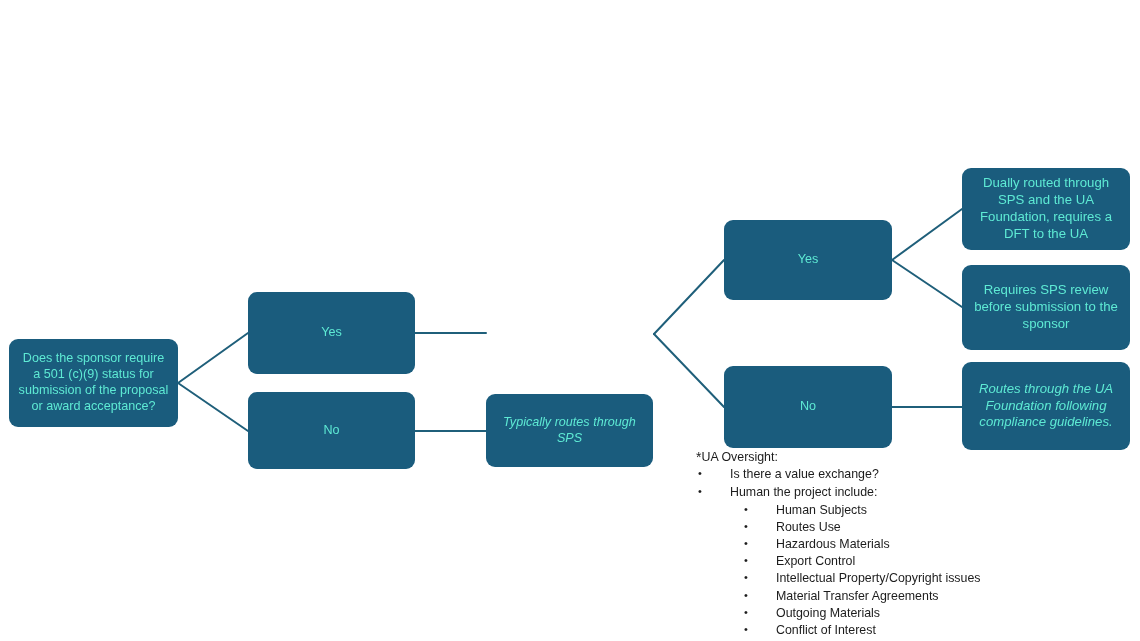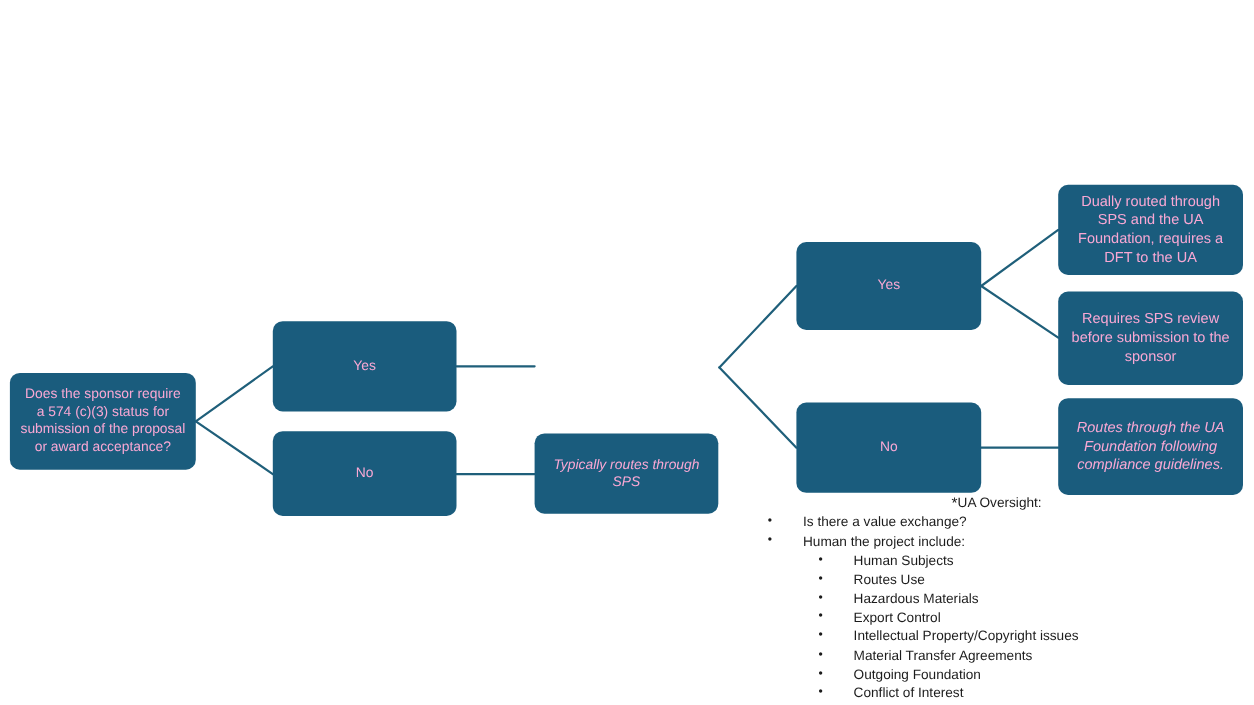--- a/index.html
+++ b/index.html
@@ -25,21 +25,21 @@
     left: 0;
     top: 0;
     width: 1140px;
     height: 641px;
     pointer-events: none;
   }
   .node {
     position: absolute;
     box-sizing: border-box;
     background: #1a5c7d;
-    color: #f9a8d4;
+    color: #5eead4;
     border-radius: 9px;
     display: flex;
     align-items: center;
     justify-content: center;
     text-align: center;
     line-height: 1.27;
     padding: 4px 9px;
     z-index: 2;
   }
   .node-text {
@@ -123,21 +123,20 @@
     left: 696px;
     top: 450px;
     width: 420px;
     color: #1c1c1c;
     font-size: 12.4px;
     z-index: 3;
   }
   .fn-title {
     margin: 0 0 2px 0;
     white-space: nowrap;
-    text-align: center;
   }
   .fn-star {
     font-size: 14px;
     vertical-align: top;
     line-height: 1;
   }
   .fn-l1 {
     margin: 0;
     padding: 0;
     list-style: none;
@@ -191,21 +190,21 @@
       <path d="M654 334 L724 407"></path>
 
       <path d="M892 260 L962 209"></path>
       <path d="M892 260 L962 307"></path>
 
       <path d="M892 407 L962 407"></path>
     </g>
   </svg>
 
   <div class="node n-q1">
-    <span class="node-text">Does the sponsor require a 574 (c)(3) status for submission of the proposal or award acceptance?</span>
+    <span class="node-text">Does the sponsor require a 501 (c)(9) status for submission of the proposal or award acceptance?</span>
   </div>
 
   <div class="node n-yes1">
     <span class="node-text">Yes</span>
   </div>
 
   <div class="node n-no1">
     <span class="node-text">No</span>
   </div>
 
@@ -238,19 +237,19 @@
     <p class="fn-title"><span class="fn-star">*</span><span>UA Oversight:</span></p>
     <ul class="fn-l1" id="footnote-list">
         <li><span class="bullet">•</span><span>Is there a value exchange?</span></li>
         <li><span class="bullet">•</span><span>Human the project include:</span><ul class="fn-l2">
             <li><span class="bullet">•</span><span>Human Subjects</span></li>
             <li><span class="bullet">•</span><span>Routes Use</span></li>
             <li><span class="bullet">•</span><span>Hazardous Materials</span></li>
             <li><span class="bullet">•</span><span>Export Control</span></li>
             <li><span class="bullet">•</span><span>Intellectual Property/Copyright issues</span></li>
             <li><span class="bullet">•</span><span>Material Transfer Agreements</span></li>
-            <li><span class="bullet">•</span><span>Outgoing Foundation</span></li>
+            <li><span class="bullet">•</span><span>Outgoing Materials</span></li>
             <li><span class="bullet">•</span><span>Conflict of Interest</span></li>
           </ul></li>
       </ul>
   </div>
 
 </div>
 
 </body></html>

